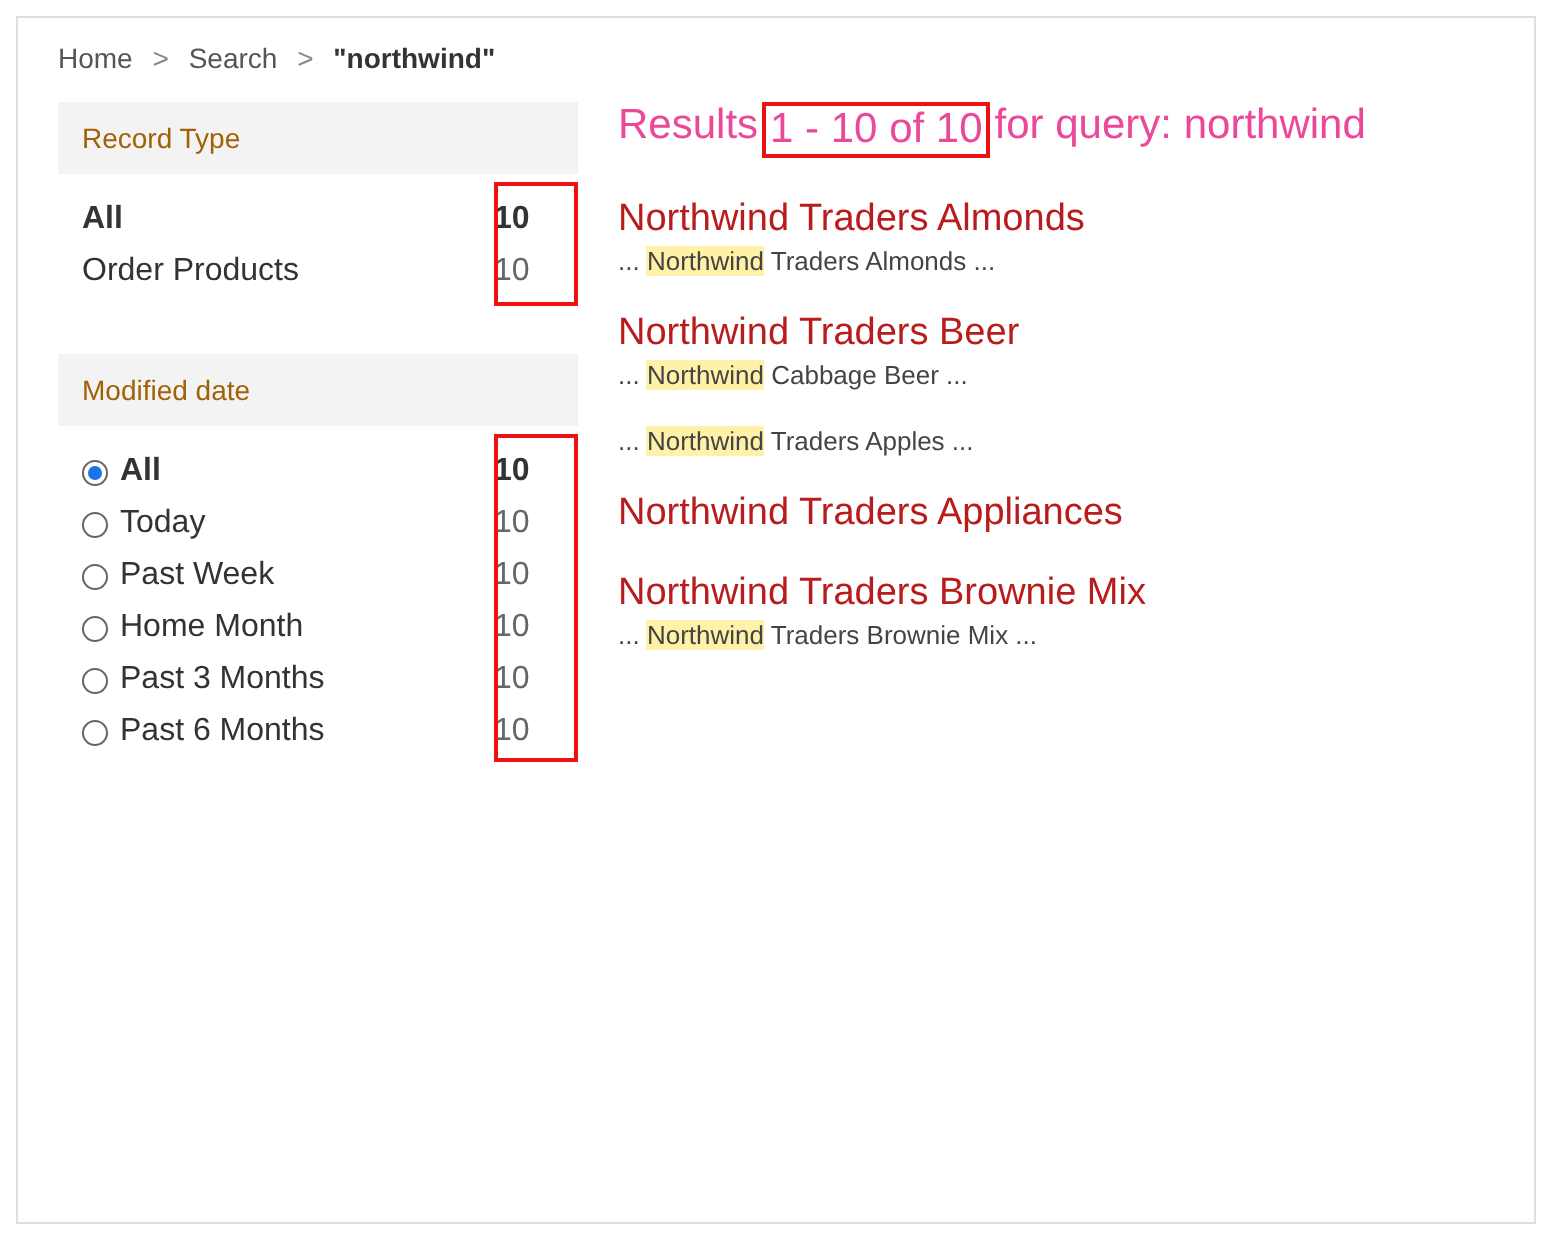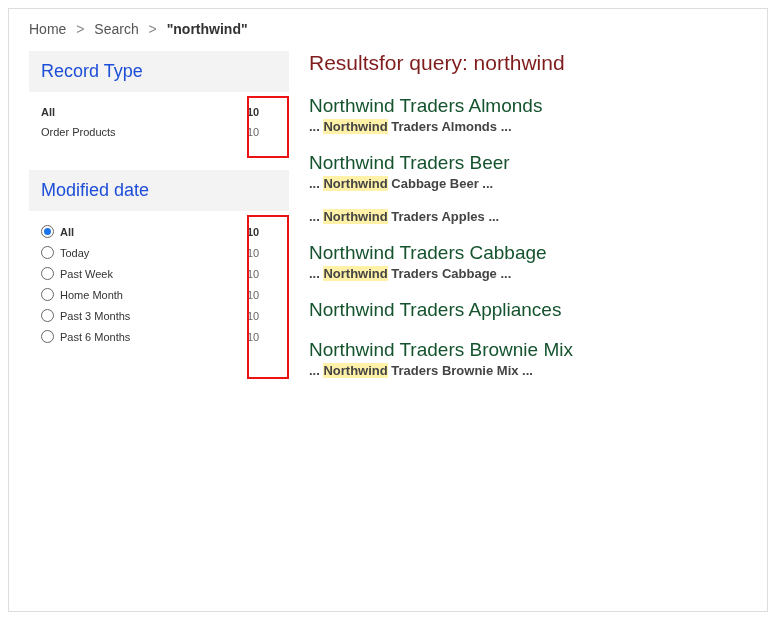--- a/index.html
+++ b/index.html
@@ -25,33 +25,33 @@
     margin-bottom: 14px;
   }
   .breadcrumb .sep { margin: 0 6px; color: #888; }
   .breadcrumb .query { font-weight: 600; color: #333; }
   .content { display: flex; }
   .sidebar { width: 260px; margin-right: 20px; }
   .facet { margin-bottom: 18px; }
   .facet-header {
     background: #f3f3f3;
     padding: 10px 12px;
-    font-size: 18px;
-    color: #1d4ed8;
+    font-size: 14px;
+    color: #a16207;
   }
   .facet-body {
     padding: 10px 8px 10px 12px;
     position: relative;
   }
   .facet-row {
     display: flex;
     justify-content: space-between;
     align-items: center;
     padding: 4px 4px 4px 0;
-    font-size: 11px;
+    font-size: 16px;
     cursor: pointer;
     gap: 48px;
   }
   .facet-row .label { display: flex; align-items: center; gap: 6px; }
   .facet-row .count { color: #666; width: 30px; text-align: left; }
   .facet-row.bold .label-text { font-weight: 600; }
   .facet-row.bold .count { font-weight: 600; color: #333; }
   .red-box1 {
     position: absolute;
     border: 2px solid #e11;
@@ -82,44 +82,43 @@
     position: absolute;
     width: 7px; height: 7px;
     background: #1a73e8;
     border-radius: 50%;
     top: 2px; left: 2px;
   }
   .main { flex: 1; }
   .results-header {
     font-size: 21px;
     font-weight: 300;
-    color: #7f1d1d;
+    color: #ec4899;
     margin-bottom: 20px;
     display: flex;
     align-items: flex-start;
     flex-wrap: wrap;
   }
   .results-header .hl-box {
     border: 2px solid #e11;
     padding: 0 2px;
     margin: 0 2px;
   }
   .result { margin-bottom: 18px; }
   .result-title {
-    color: #14532d;
+    color: #b91c1c;
     font-size: 19px;
     font-weight: 400;
     text-decoration: none;
     display: block;
     margin-bottom: 2px;
   }
   .result-snippet {
     font-size: 13px;
     color: #444;
-    font-weight: bold;
   }
   .result-snippet .hl {
     background: #fff2a8;
   }
 </style>
 </head>
 <body>
 
 <div class="frame">
 
@@ -201,41 +200,38 @@
           </div>
           <div class="red-box2"></div>
         </div>
       </div>
 
     </div>
 
     <div class="main">
       <div class="results-header">
         <span>Results</span>
+        <span class="hl-box">1 - 10 of 10</span>
         <span>for query:</span>
         <span>&nbsp;</span>
         <span>northwind</span>
       </div>
 
       <div class="result">
         <a class="result-title">Northwind Traders Almonds</a>
         <div class="result-snippet"><span>... </span><span class="hl">Northwind</span><span> Traders Almonds ...</span></div>
       </div>
       <div class="result">
         <a class="result-title">Northwind Traders Beer</a>
         <div class="result-snippet"><span>... </span><span class="hl">Northwind</span><span> Cabbage Beer ...</span></div>
       </div>
       <div class="result">
         <div class="result-snippet"><span>... </span><span class="hl">Northwind</span><span> Traders Apples ...</span></div>
       </div>
       <div class="result">
-        <a class="result-title">Northwind Traders Cabbage</a>
-        <div class="result-snippet"><span>... </span><span class="hl">Northwind</span><span> Traders Cabbage ...</span></div>
-      </div>
-      <div class="result">
         <a class="result-title">Northwind Traders Appliances</a>
       </div>
       <div class="result">
         <a class="result-title">Northwind Traders Brownie Mix</a>
         <div class="result-snippet"><span>... </span><span class="hl">Northwind</span><span> Traders Brownie Mix ...</span></div>
       </div>
 
     </div>
 
   </div>

